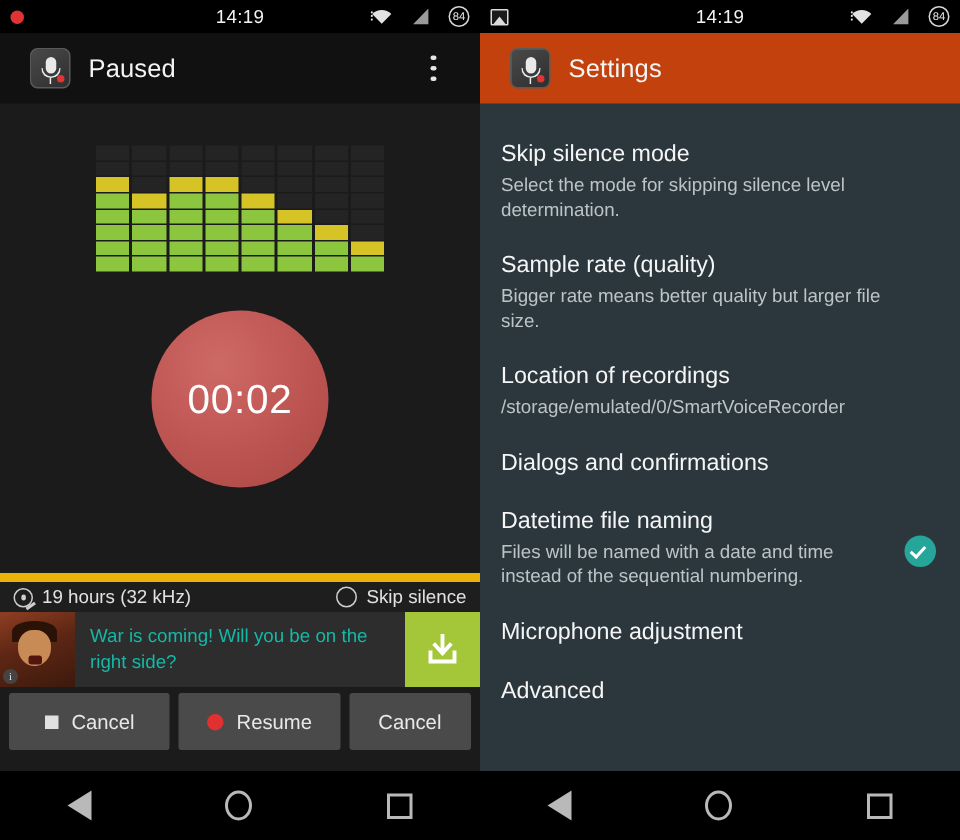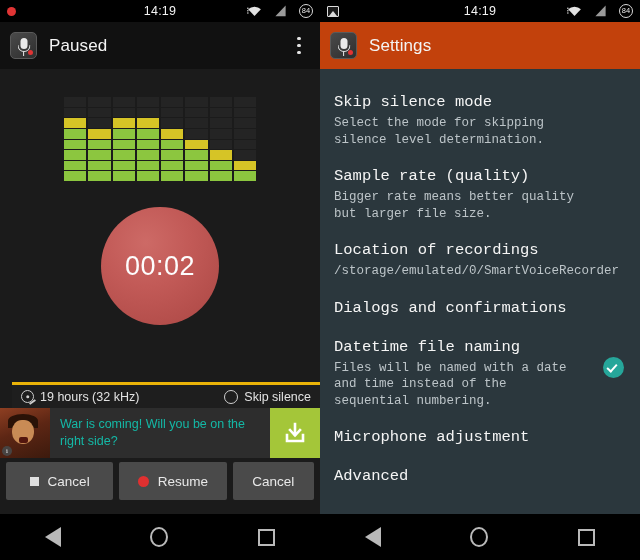--- a/index.html
+++ b/index.html
@@ -90,21 +90,21 @@
     text-align: center;
     box-sizing: border-box;
     font-family: "Liberation Sans", sans-serif;
   }
 
   
   .actionbar {
     height: 47px;
     display: flex;
     align-items: center;
-    padding: 0 10px;
+    padding: 0 20px;
     box-sizing: border-box;
   }
   .actionbar.dark  { background: #111111; }
   .actionbar.blue  { background: #c2410c; }
   .app-icon {
     width: 27px; height: 27px;
     border-radius: 5px;
     background: linear-gradient(145deg,#4a4a4a,#2e2e2e);
     position: relative;
     flex: 0 0 auto;
@@ -205,29 +205,29 @@
     align-items: center;
     justify-content: center;
     color: #fdfdfd;
     font-size: 27px;
     letter-spacing: .5px;
   }
 
   
   .info-strip {
     position: absolute;
-    left: 12px; right: 0;
+    left: 0; right: 0;
     bottom: 152px;
     height: 26px;
     background: #1e1e1e;
     display: flex;
     align-items: center;
     padding: 0 9px;
     box-sizing: border-box;
-    border-top: 3px solid #eab308;
+    border-top: 6px solid #eab308;
   }
   .disc-ico {
     width: 13px; height: 13px;
     border-radius: 50%;
     border: 1.5px solid #cfcfcf;
     position: relative;
     box-sizing: border-box;
     margin-right: 6px;
     flex: 0 0 auto;
   }
@@ -403,21 +403,20 @@
 
   
   .settings {
     padding: 14px 0 0 0;
   }
   .srow {
     padding: 9px 16px 9px 14px;
     position: relative;
     display: flex;
     align-items: flex-start;
-    font-family: Liberation Mono, monospace;
   }
   .srow .stext { flex: 1; }
   .stitle {
     color: #f5f5f5;
     font-size: 15.5px;
     line-height: 21px;
   }
   .ssum {
     color: #bcc4c8;
     font-size: 12.5px;

